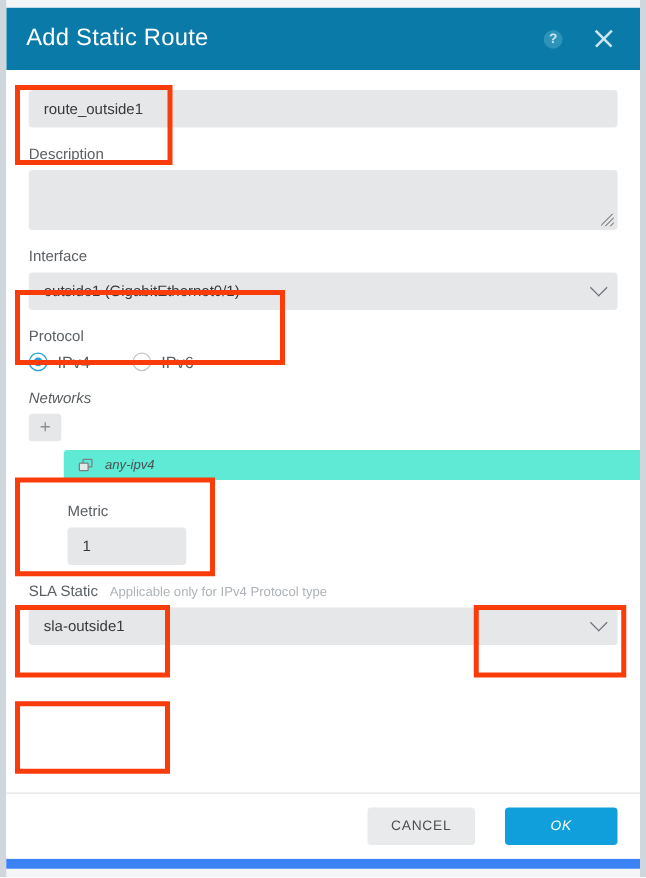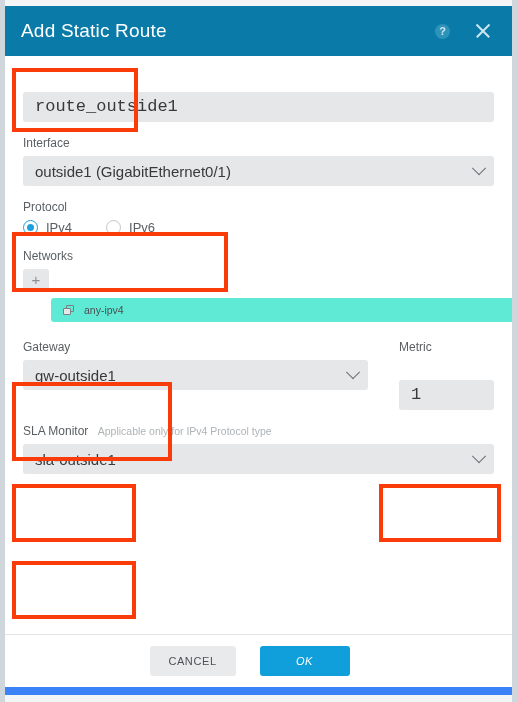--- a/index.html
+++ b/index.html
@@ -118,27 +118,26 @@
     color: #aeb3b7;
     margin-left: 6px;
   }
 
   .input-box {
     background: #e6e7e8;
     border: none;
     border-radius: 3px;
     height: 30px;
     line-height: 30px;
-    font-size: 17px;
+    font-size: 12px;
     color: #39393b;
     padding: 0 12px;
     box-sizing: border-box;
     width: 100%;
-    font-family: Liberation Mono, monospace;
-    margin-top: 20px;
+    font-family: Liberation Sans, sans-serif;
   }
   .textarea-box {
     background: #e6e7e8;
     border: none;
     border-radius: 3px;
     height: 48px;
     width: 100%;
     box-sizing: border-box;
     position: relative;
   }
@@ -153,21 +152,21 @@
   }
 
   .select-box {
     background: #e6e7e8;
     border-radius: 3px;
     height: 30px;
     display: flex;
     align-items: center;
     padding: 0 10px 0 12px;
     box-sizing: border-box;
-    font-size: 15px;
+    font-size: 12px;
     color: #39393b;
     cursor: pointer;
     width: 100%;
   }
   .select-value { flex: 1 1 auto; }
   .chevron {
     width: 9px; height: 9px;
     border-right: 1.4px solid #6d7175;
     border-bottom: 1.4px solid #6d7175;
     transform: rotate(45deg) translate(-2px,-2px);
@@ -261,21 +260,21 @@
   
   .dlg-footer {
     position: absolute;
     left: 0; bottom: 0;
     width: 507px;
     height: 53px;
     border-top: 1px solid #e2e4e6;
     box-sizing: border-box;
     display: flex;
     align-items: center;
-    justify-content: center;
+    justify-content: flex-end;
     padding-right: 18px;
     gap: 24px;
     background: #fff;
   }
   .btn {
     height: 30px;
     min-width: 86px;
     border: none;
     border-radius: 3px;
     font-size: 11px;
@@ -311,20 +310,26 @@
         <div class="close-icon"></div>
       </div>
     </div>
 
     <div class="dlg-body">
 
       <div class="field">
         <input class="input-box" type="text" value="route_outside1" style="">
       </div>
 
+      <div class="field">
+        <label class="field-label">Description</label>
+        <div class="textarea-box">
+          <div class="resize-grip"></div>
+        </div>
+      </div>
 
       <div class="field">
         <label class="field-label">Interface</label>
         <div class="select-box">
           <span class="select-value">outside1 (GigabitEthernet0/1)</span>
           <span class="chevron"></span>
         </div>
       </div>
 
       <div class="field">
@@ -334,49 +339,42 @@
             <span class="radio-dot checked"></span>
             <span class="radio-label">IPv4</span>
           </div>
           <div class="radio-item">
             <span class="radio-dot"></span>
             <span class="radio-label">IPv6</span>
           </div>
         </div>
       </div>
 
-      <div class="field" style="margin-bottom:18px;">
+      <div class="field" style="margin-bottom:18px;font-style:italic;">
         <label class="field-label">Networks</label>
         <div class="add-btn">+</div>
         <div class="net-item">
           <span class="net-icon">
             <span class="sq1"></span>
               <span class="sq2"></span>
           </span>
           <span>any-ipv4</span>
         </div>
       </div>
 
       <div class="row2">
-        <div class="col-gateway">
-          <label class="field-label">Gateway</label>
-          <div class="select-box">
-            <span class="select-value">gw-outside1</span>
-            <span class="chevron"></span>
-          </div>
-        </div>
         <div class="col-metric">
           <label class="field-label">Metric</label>
           <input class="input-box" type="text" value="1" style="">
         </div>
       </div>
 
       <div class="field">
         <label class="field-label">
-          <span>SLA Monitor</span>
+          <span>SLA Static</span>
           <span class="field-hint">Applicable only for IPv4 Protocol type</span>
         </label>
         <div class="select-box">
           <span class="select-value">sla-outside1</span>
           <span class="chevron"></span>
         </div>
       </div>
 
     </div>
 

